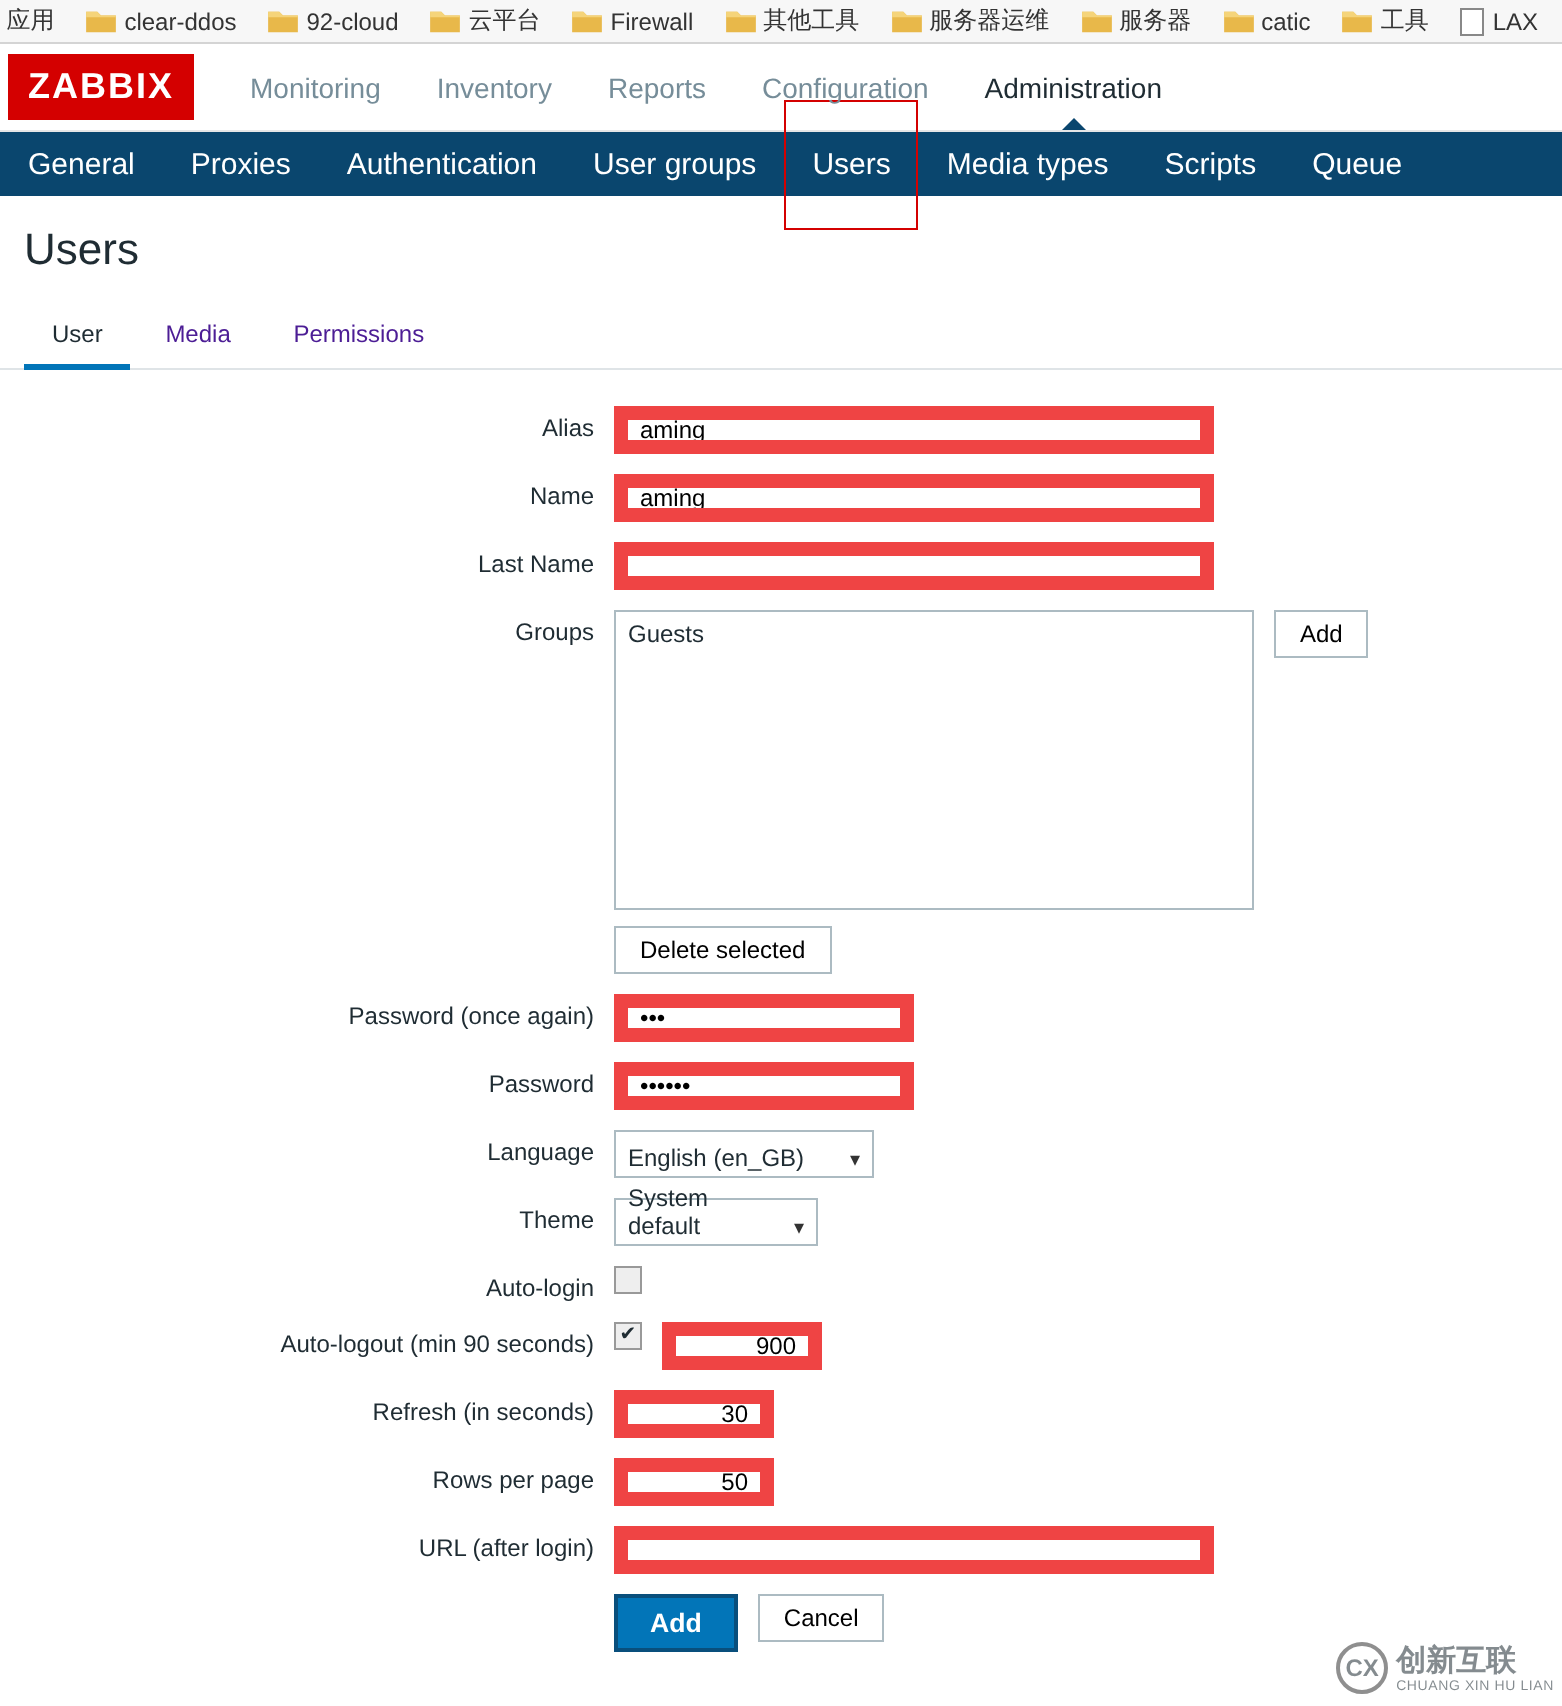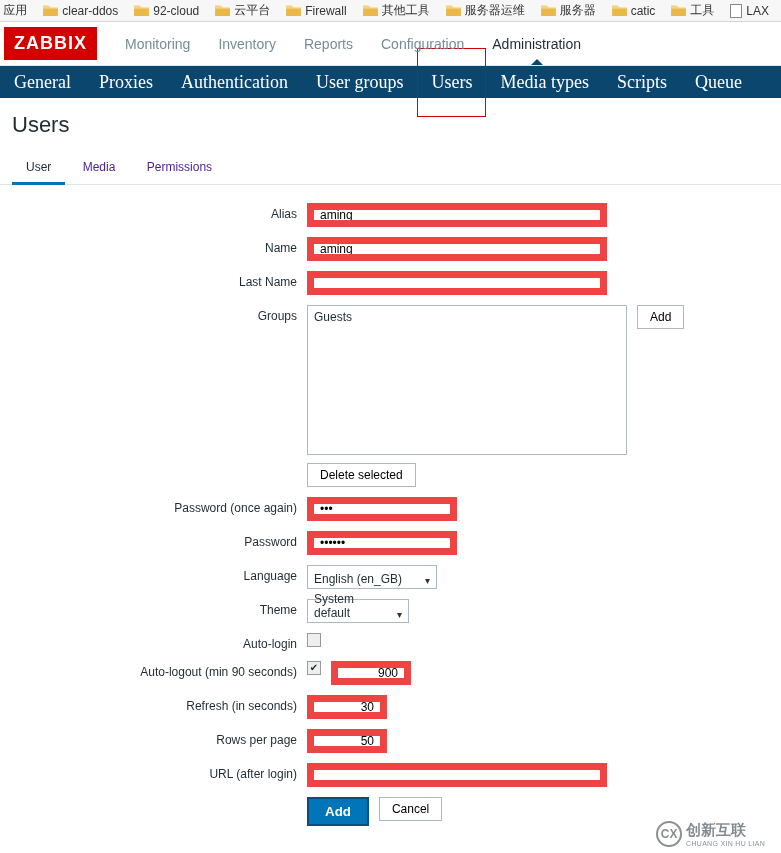--- a/index.html
+++ b/index.html
@@ -15,21 +15,21 @@
 
 
 .header { display: flex; align-items: center; background: #fff; height: 44px; border-bottom: 1px solid #e6e6e6; }
 .logo { background: #d40000; color: #fff; font-weight: bold; font-size: 18px; letter-spacing: 1px; padding: 6px 10px; margin: 0 14px 0 4px; }
 .main-nav { display: flex; }
 .main-nav a { color: #768d99; font-size: 14px; padding: 12px 14px; cursor: pointer; position: relative; }
 .main-nav a.active { color: #1f2c33; }
 .main-nav a.active::after { content: ""; position: absolute; left: 50%; bottom: -1px; transform: translateX(-50%); border: 6px solid transparent; border-bottom-color: #0a466e; }
 
 .sub-nav { background: #0a466e; display: flex; height: 32px; align-items: center; }
-.sub-nav a { color: #fff; font-size: 18px; padding: 24px 14px; cursor: pointer; font-family: Liberation Serif, serif; }
+.sub-nav a { color: #fff; font-size: 15px; padding: 24px 14px; cursor: pointer; }
 .sub-nav a.active { outline: 1px solid #d40000; outline-offset: -1px; }
 
 .page-title { font-size: 22px; color: #1f2c33; padding: 14px 12px 4px; font-weight: normal; }
 
 
 .tabs { border-bottom: 1px solid #dfe4e7; padding: 0 12px; margin-top: 10px; }
 .tabs a { display: inline-block; padding: 8px 14px; color: #4c1d95; cursor: pointer; }
 .tabs a.active { color: #1f2c33; border-bottom: 3px solid #0275b8; margin-bottom: -1px; }
 
 
@@ -41,21 +41,21 @@
 .w300 { width: 300px; }
 .w150 { width: 150px; }
 .w80 { width: 80px; text-align: right; }
 .groups-box { width: 320px; height: 150px; border: 1px solid #acbbc2; padding: 4px 6px; font-size: 12px; overflow: auto; margin-bottom: 8px; }
 .btn { background: #fff; border: 1px solid #acbbc2; padding: 4px 12px; font-size: 12px; cursor: pointer; }
 .btn-primary { background: #0275b8; color: #fff; border: 2px solid #094f7c; padding: 5px 16px; font-weight: bold; }
 .select { border: 1px solid #acbbc2; height: 24px; padding: 2px 22px 2px 6px; font-size: 12px; position: relative; display: inline-flex; align-items: flex-end; background: #fff; cursor: pointer; }
 .select::after { content: "▾"; position: absolute; right: 6px; color: #333; font-size: 10px; }
 .checkbox { width: 14px; height: 14px; border: 1px solid #999; background: #eee; display: inline-flex; align-items: center; justify-content: center; font-size: 10px; line-height: 1; }
 
-.watermark { position: fixed; right: 16px; bottom: 6px; display: flex; align-items: center; gap: 4px; opacity: 0.55; font-size: 11px; font-family: "Microsoft YaHei", sans-serif; }
+.watermark { position: fixed; right: 4px; bottom: 6px; display: flex; align-items: center; gap: 4px; opacity: 0.55; font-size: 11px; font-family: "Microsoft YaHei", sans-serif; }
 .watermark .circle { width: 26px; height: 26px; border: 2px solid #333; border-radius: 50%; display: flex; align-items: center; justify-content: center; font-weight: bold; font-size: 12px; }
 </style>
 </head>
 <body>
 
 <div class="bookmarks-bar">
   <span class="apps-icon">
     <span style="background:#e34"></span>
       <span style="background:#3a3"></span>
       <span style="background:#39f"></span>

